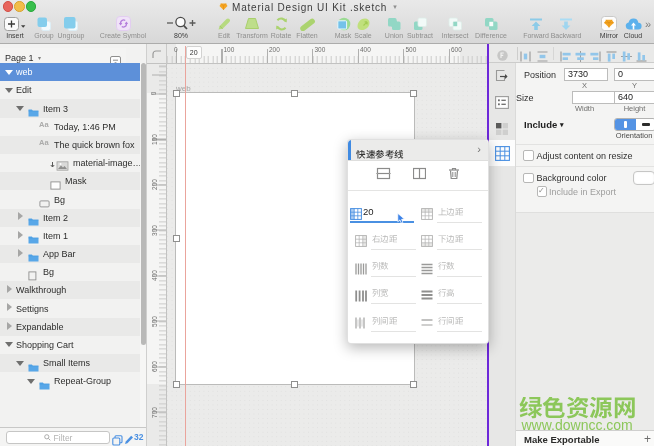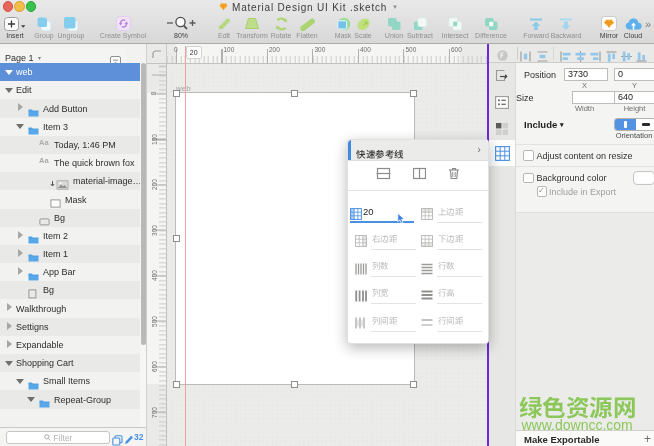--- a/index.html
+++ b/index.html
@@ -347,28 +347,20 @@
       </span>
     </div>
     <div id="sb-rows">
         <div class="sb-row sel">
           <span class="tri exp" style="left:5px"></span>
           <span class="lbl" style="left:16px">web</span>
         </div>
         <div class="sb-row">
           <span class="tri exp" style="left:5px"></span>
           <span class="lbl" style="left:16px">Edit</span>
-        </div>
-        <div class="sb-row">
-          <span class="tri col" style="left:18px;top:5.4px;"></span>
-          <span class="ric" style="left:28px"><svg width="11" height="9" viewBox="0 0 11 9">
-              <path d="M0.5 1.5h3.4l1 1.4h5.6v5.6H0.5z" fill="#58a7e8"></path>
-              <path d="M0.5 2.9h10" stroke="#459ae0" stroke-width="0.7"></path>
-            </svg></span>
-          <span class="lbl" style="left:43px">Add Button</span>
         </div>
         <div class="sb-row">
           <span class="tri exp" style="left:16px"></span>
           <span class="ric" style="left:28px"><svg width="11" height="9" viewBox="0 0 11 9">
               <path d="M0.5 1.5h3.4l1 1.4h5.6v5.6H0.5z" fill="#58a7e8"></path>
               <path d="M0.5 2.9h10" stroke="#459ae0" stroke-width="0.7"></path>
             </svg></span>
           <span class="lbl" style="left:43px">Item 3</span>
         </div>
         <div class="sb-row">

